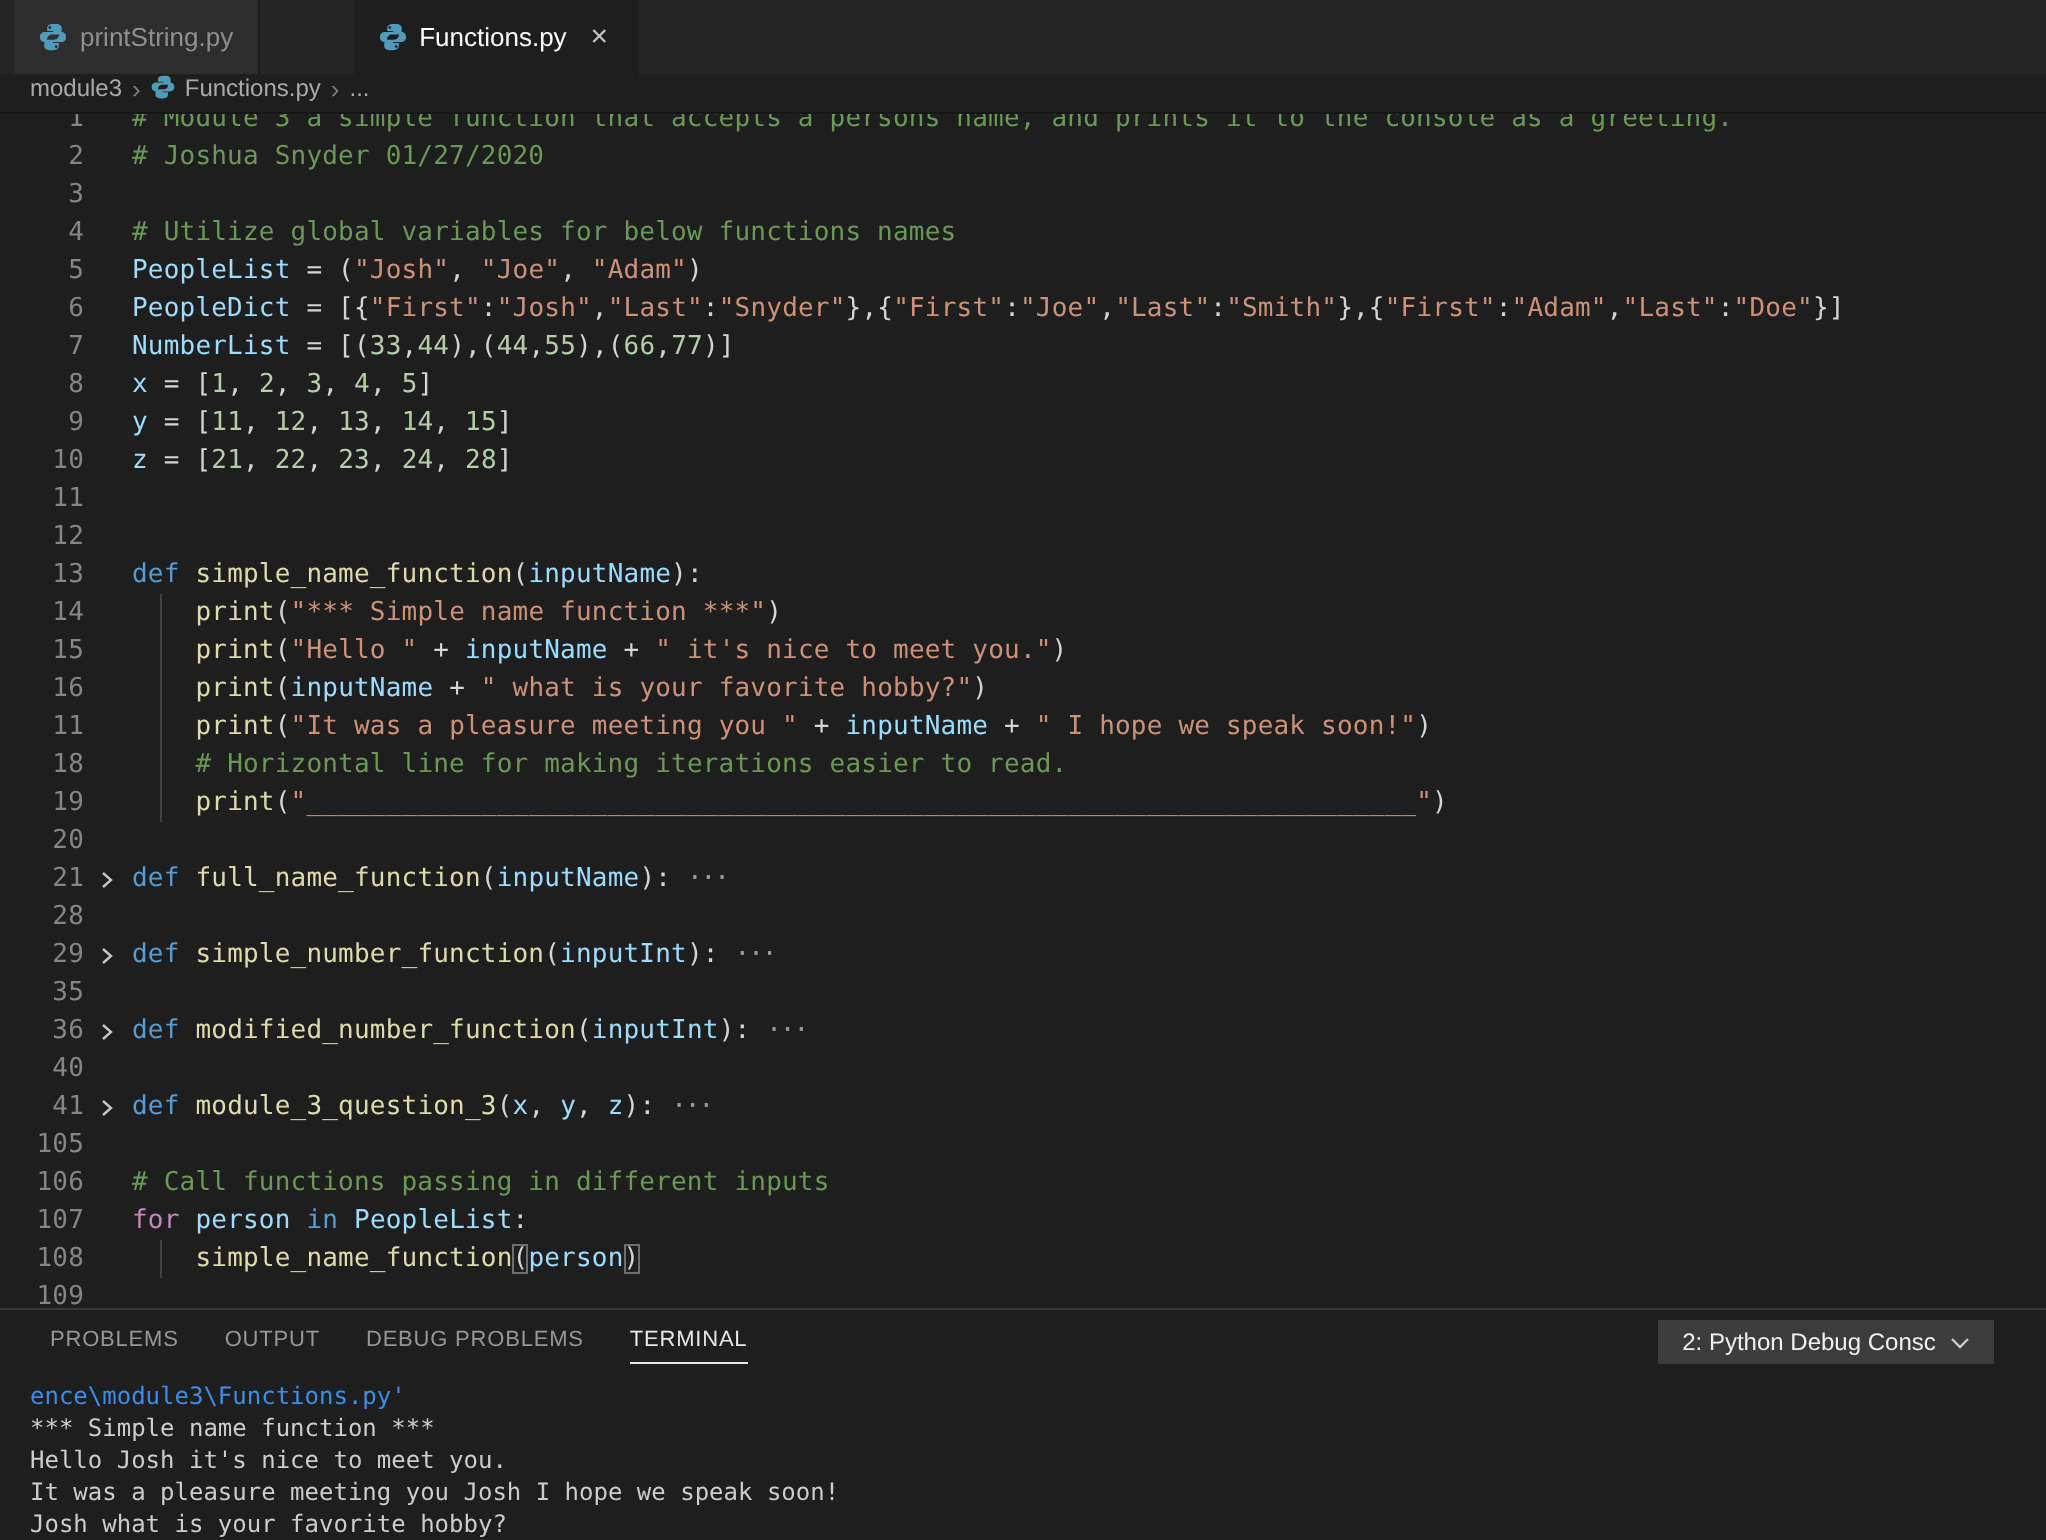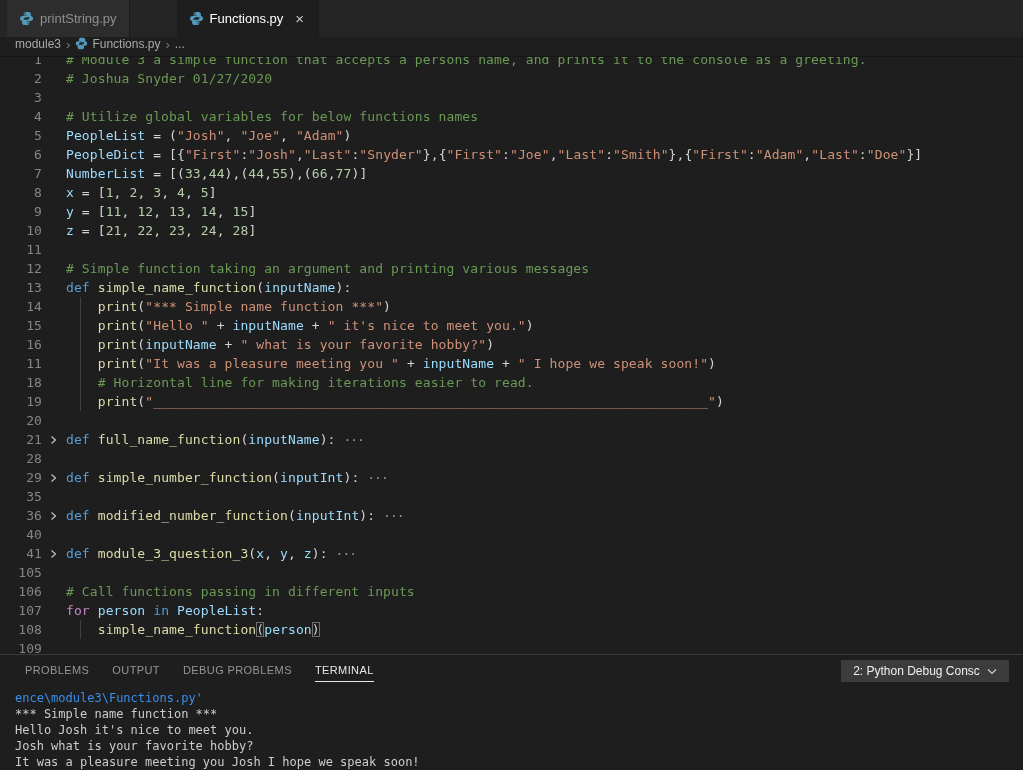--- a/index.html
+++ b/index.html
@@ -40,21 +40,21 @@
   .c-str{color:var(--string,#ce9178);}
   .c-num{color:var(--number,#b5cea8);}
   .c-punc{color:var(--default_text,#d4d4d4);}
   .c-fold{color:#9a9a9a;letter-spacing:-1px;}
   .c-box{outline:1px solid #6e6e6e;outline-offset:-1px;}
   
   .panel{position:relative;height:116px;border-top:1px solid #3a3a3a;background:var(--bg_editor,#1e1e1e);}
   .panel-header{position:relative;height:31px;display:flex;align-items:flex-start;padding:9px 0 0 25px;}
   .ptab{font-size:11px;letter-spacing:0.4px;color:#969696;margin-right:23px;padding-bottom:5px;cursor:pointer;}
   .ptab.active{color:#e7e7e7;border-bottom:1px solid #e7e7e7;}
-  .console-select{position:absolute;top:5px;right:14px;height:22px;min-width:168px;
+  .console-select{position:absolute;top:5px;right:26px;height:22px;min-width:168px;
     background:var(--bg_dropdown,#3c3c3c);color:#f0f0f0;font-size:12px;
     display:flex;align-items:center;justify-content:center;padding:0 8px;cursor:pointer;}
   .console-select svg{margin-left:7px;}
   .terminal{padding:4px 0 0 15px;font-family:"DejaVu Sans Mono","Liberation Mono",monospace;font-size:12px;}
   .tline{height:16px;line-height:16px;white-space:pre;}
   .t-path{color:var(--terminal_path,#3b8eea);}
   .t-fg{color:var(--terminal_text,#cccccc);}
 </style>
 </head>
 <body>
@@ -154,21 +154,20 @@
           <span class="code"><span class="c-var">z</span><span class="c-punc"> = [</span><span class="c-num">21</span><span class="c-punc">, </span><span class="c-num">22</span><span class="c-punc">, </span><span class="c-num">23</span><span class="c-punc">, </span><span class="c-num">24</span><span class="c-punc">, </span><span class="c-num">28</span><span class="c-punc">]</span></span>
         </div>
         <div class="row">
           <span class="ln">11</span>
           <span class="foldcell"></span>
           <span class="code"></span>
         </div>
         <div class="row">
           <span class="ln">12</span>
           <span class="foldcell"></span>
-          <span class="code"><span class="c-comment"># Simple function taking an argument and printing various messages</span></span>
         </div>
         <div class="row">
           <span class="ln">13</span>
           <span class="foldcell"></span>
           <span class="code"><span class="c-kw">def </span><span class="c-fn">simple_name_function</span><span class="c-punc">(</span><span class="c-var">inputName</span><span class="c-punc">):</span></span>
         </div>
         <div class="row">
           <span class="ln">14</span>
           <span class="foldcell"></span>
           <span class="guide"></span>
@@ -299,18 +298,18 @@
         <span>2: Python Debug Consc</span>
         <svg width="10" height="7" viewBox="0 0 10 7">
             <path d="M1 1.5 L5 5.5 L9 1.5" fill="none" stroke="#cccccc" stroke-width="1.2"></path>
           </svg>
       </div>
     </div>
     <div class="terminal" id="terminal">
         <div class="tline t-path">ence\module3\Functions.py'</div>
         <div class="tline t-fg">*** Simple name function ***</div>
         <div class="tline t-fg">Hello Josh it's nice to meet you.</div>
+        <div class="tline t-fg">It was a pleasure meeting you Josh I hope we speak soon!</div>
         <div class="tline t-fg">Josh what is your favorite hobby?</div>
-        <div class="tline t-fg">It was a pleasure meeting you Josh I hope we speak soon!</div>
       </div>
   </div>
 
 </div>
 
 </body></html>

